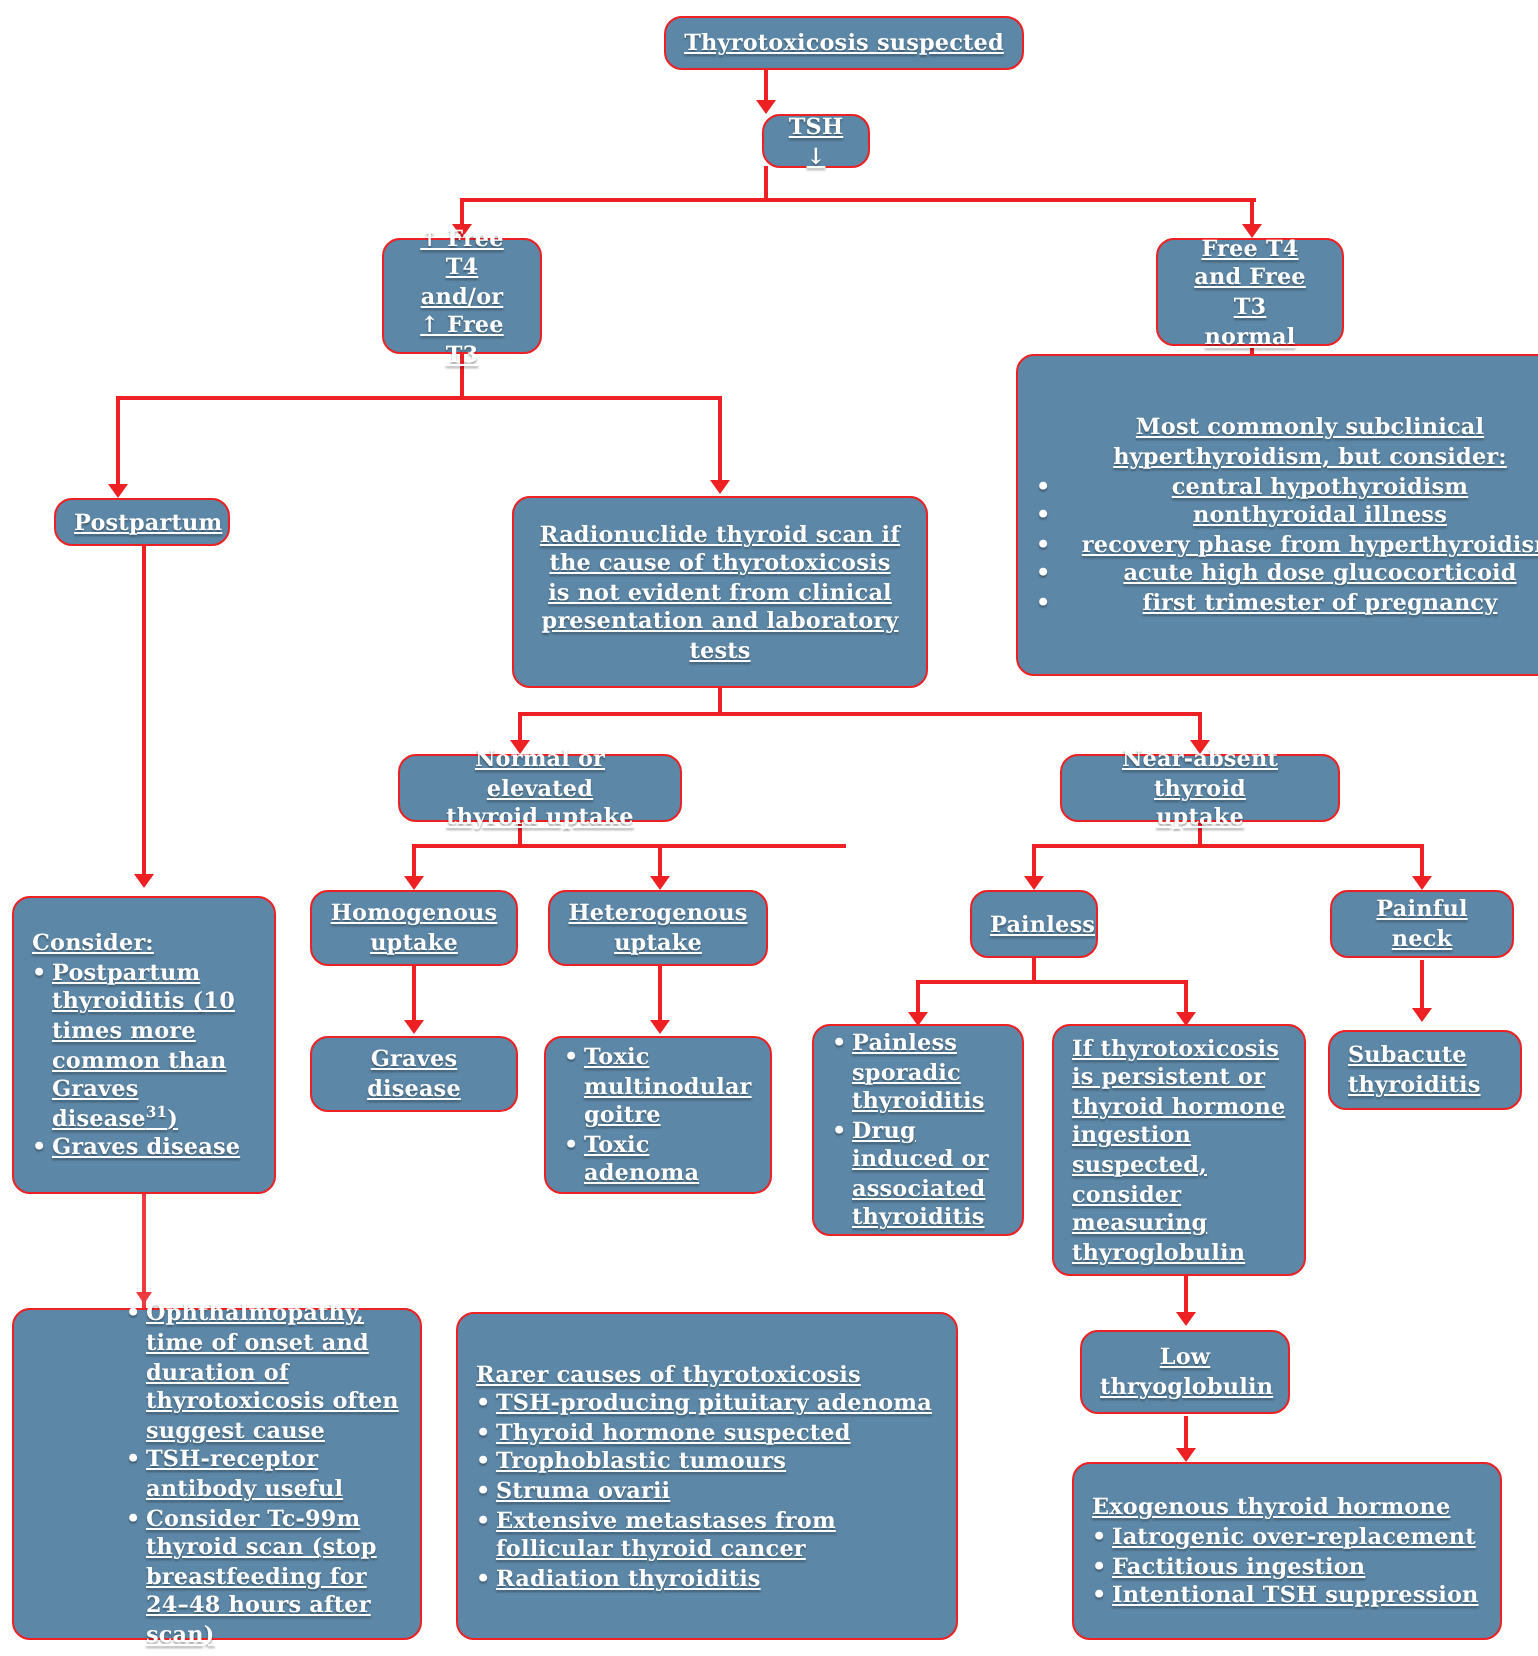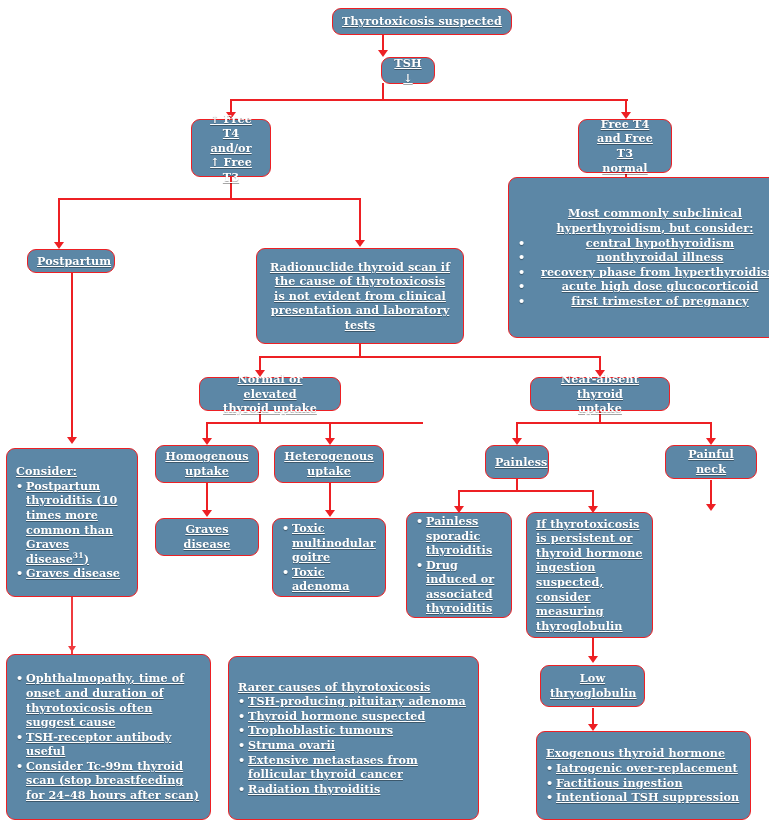--- a/index.html
+++ b/index.html
@@ -253,39 +253,45 @@
       <span>If thyrotoxicosis</span><br>
       <span>is persistent or</span><br>
       <span>thyroid hormone</span><br>
       <span>ingestion</span><br>
       <span>suspected, consider</span><br>
       <span>measuring</span><br>
       <span>thyroglobulin</span>
     </div>
   </div>
 
+  <div class="node left" style="left:664px;top:515px;width:97px;height:40px;">
+    <div class="pad">
+      <span>Subacute</span><br>
+      <span>thyroiditis</span>
+    </div>
+  </div>
 
   <div class="node left" style="left:6px;top:448px;width:132px;height:149px;">
     <div class="pad">
       <span class="hdr">Consider:</span>
       <ul class="bul">
         <li><span>Postpartum thyroiditis (10 times more common than Graves disease</span><sup>31</sup><span>)</span></li>
         <li>Graves disease</li>
       </ul>
     </div>
   </div>
 
   <div class="node center" style="left:540px;top:665px;width:105px;height:42px;">
     <div class="pad">
       <span>Low</span><br>
       <span>thryoglobulin</span>
     </div>
   </div>
 
-  <div class="node left" style="left:6px;top:654px;width:205px;height:166px;">
+  <div class="node left" style="left:6px;top:654px;width:205px;height:166px;padding-left:47px;">
     <div class="pad">
       <ul class="bul">
         <li>Ophthalmopathy, time of onset and duration of thyrotoxicosis often suggest cause</li>
         <li>TSH-receptor antibody useful</li>
         <li>Consider Tc-99m thyroid scan (stop breastfeeding for 24–48 hours after scan)</li>
       </ul>
     </div>
   </div>
 
   <div class="node left" style="left:228px;top:656px;width:251px;height:164px;">

